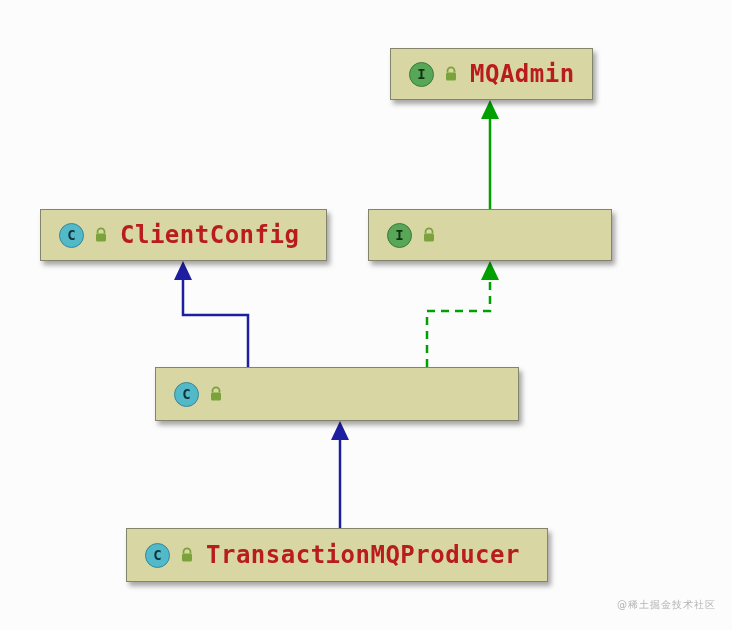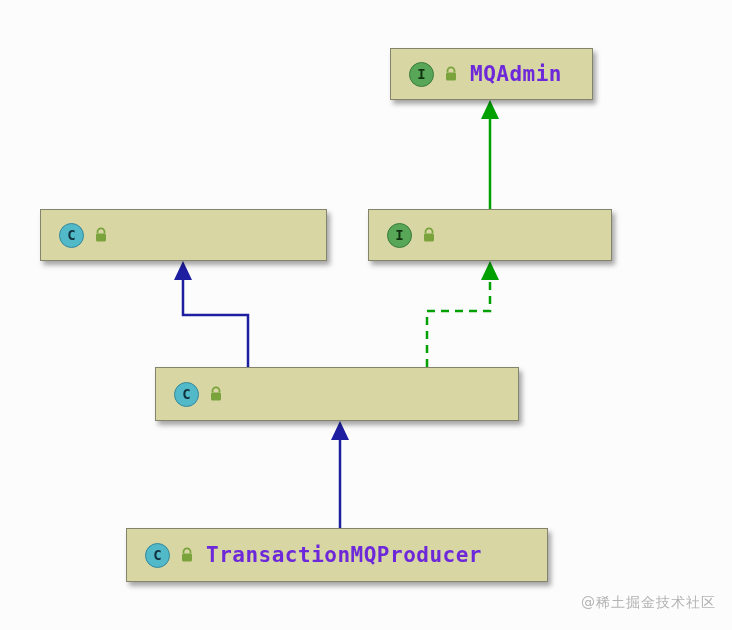--- a/index.html
+++ b/index.html
@@ -26,23 +26,23 @@
     align-items: center;
     gap: 12px;
     box-sizing: border-box;
     padding: 0 24px 0 18px;
     background: #d8d7a4;
     border: 1px solid #84836d;
     box-shadow: 3px 4px 5px rgba(0,0,0,0.35);
     cursor: default;
   }
   .node .label {
-    font-size: 21px;
+    font-size: 24px;
     font-weight: bold;
-    color: #6d28d9;
+    color: #b91c1c;
     letter-spacing: 0.5px;
     white-space: nowrap;
   }
   .badge {
     width: 23px;
     height: 23px;
     border-radius: 50%;
     display: flex;
     align-items: center;
     justify-content: center;
@@ -63,21 +63,21 @@
   .lockwrap {
     display: flex;
     align-items: center;
     flex: 0 0 auto;
     margin-left: -2px;
   }
   .watermark {
     position: absolute;
     right: 16px;
     bottom: 18px;
-    font-size: 14px;
+    font-size: 10px;
     color: #b3b3b3;
     font-family: "DejaVu Sans", "Liberation Sans", sans-serif;
     letter-spacing: 1px;
   }
   
   #node-mqadmin            { left: 390px; top: 48px;  width: 203px; height: 52px; }
   #node-clientconfig       { left: 40px;  top: 209px; width: 287px; height: 52px; }
   #node-mqproducer         { left: 368px; top: 209px; width: 244px; height: 52px; }
   #node-defaultmqproducer  { left: 155px; top: 367px; width: 364px; height: 54px; }
   #node-transactionmqproducer { left: 126px; top: 528px; width: 422px; height: 54px; }
@@ -122,20 +122,21 @@
   </div>
 
   <div class="node" id="node-clientconfig">
     <span class="badge class">C</span>
     <span class="lockwrap">
       <svg width="14" height="16" viewBox="0 0 14 16">
         <path d="M3.5 6.5 V4.8 a3.5 3.5 0 0 1 7 0 V6.5" fill="none" stroke-width="1.8" stroke="#7aa33c"></path>
         <rect x="2" y="6.5" width="10" height="8" rx="1.6" fill="#7aa33c"></rect>
       </svg>
     </span>
+    <span class="label">ClientConfig</span>
   </div>
 
   <div class="node" id="node-mqproducer">
     <span class="badge interface">I</span>
     <span class="lockwrap">
       <svg width="14" height="16" viewBox="0 0 14 16">
         <path d="M3.5 6.5 V4.8 a3.5 3.5 0 0 1 7 0 V6.5" fill="none" stroke-width="1.8" stroke="#7aa33c"></path>
         <rect x="2" y="6.5" width="10" height="8" rx="1.6" fill="#7aa33c"></rect>
       </svg>
     </span>

